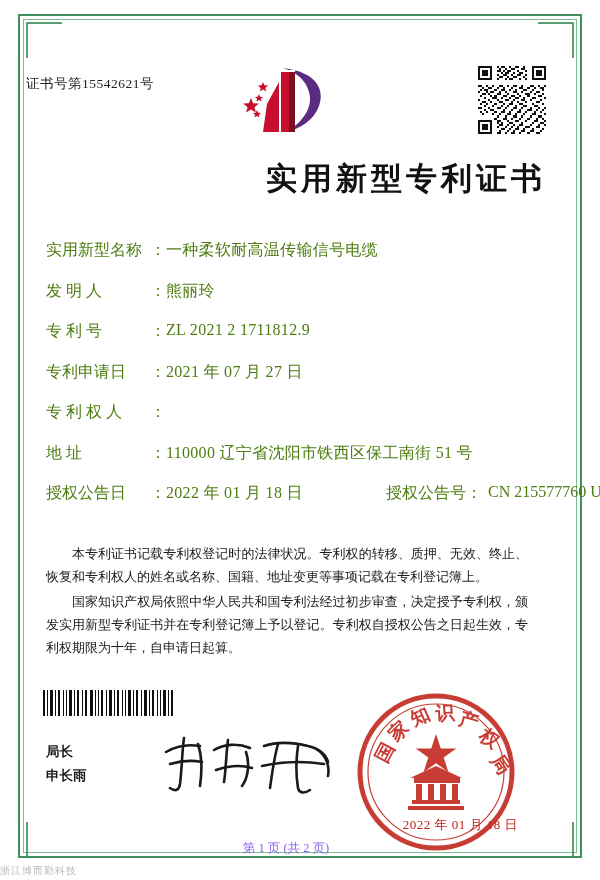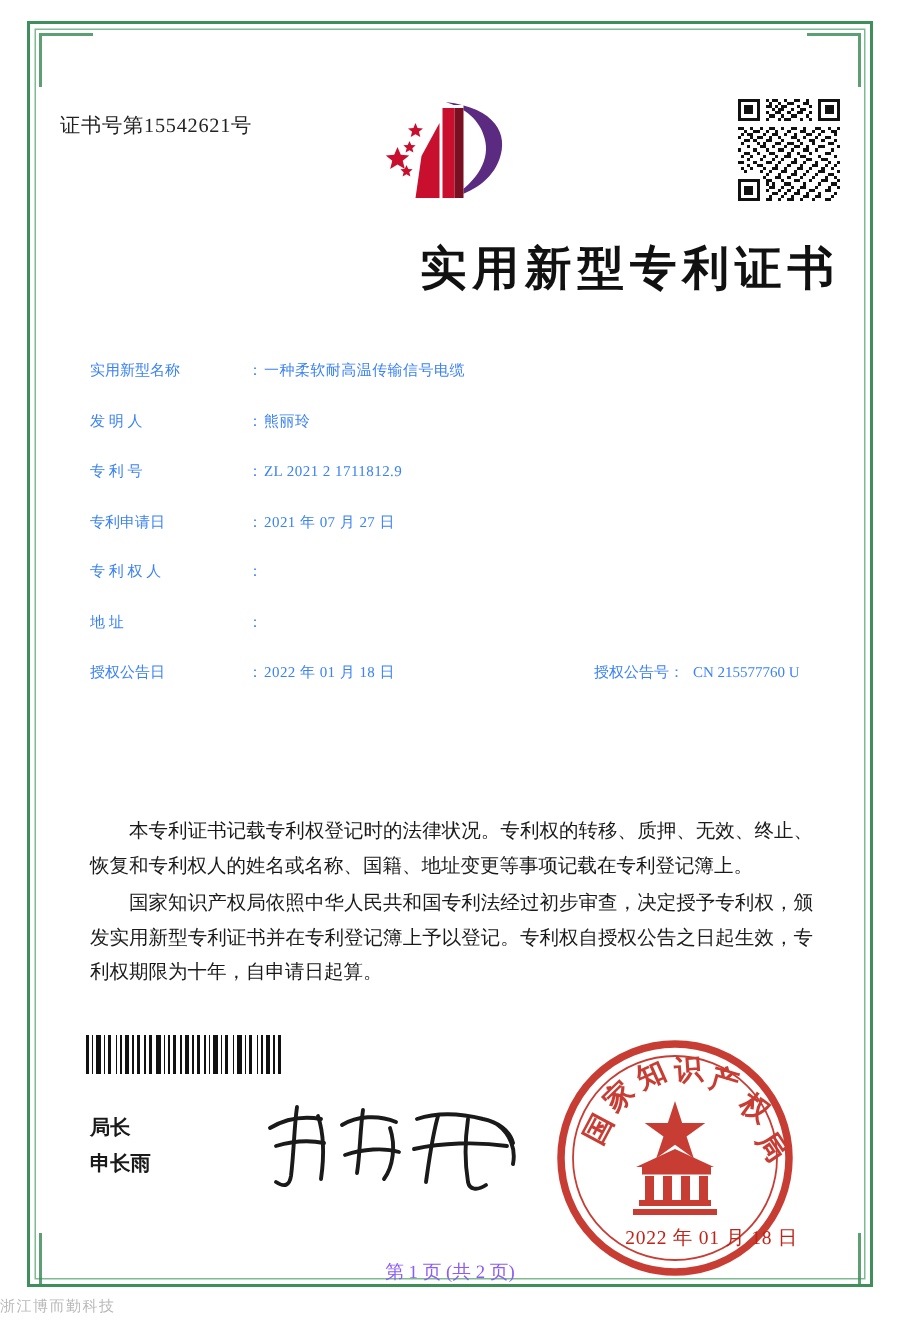--- a/index.html
+++ b/index.html
@@ -44,21 +44,21 @@
     opacity: .85;
   }
   .corner.tl { left: 26px;  top: 22px;  border-right: none; border-bottom: none; }
   .corner.tr { right: 26px; top: 22px;  border-left: none;  border-bottom: none; }
   .corner.bl { left: 26px;  bottom: 22px; border-right: none; border-top: none; }
   .corner.br { right: 26px; bottom: 22px; border-left: none;  border-top: none; }
 
   
   .content {
     position: absolute;
-    left: 40px;
+    left: 26px;
     top: 40px;
     width: 520px;
     height: 790px;
   }
   .cert-no {
     position: absolute;
     left: 0;
     top: 35px;
     font-size: 13.5px;
     color: #222;
@@ -97,24 +97,24 @@
   }
 
   .fields {
     position: absolute;
     left: 20px;
     top: 200px;
     width: 480px;
   }
   .field-row {
     display: flex;
-    align-items: center;
+    align-items: flex-start;
     margin-bottom: 19.5px;
-    font-size: 10px;
-    color: #3b82f6;
+    font-size: 16px;
+    color: #4d7c0f;
   }
   .field-label {
     width: 104px;
     flex: 0 0 104px;
     letter-spacing: 0px;
     white-space: nowrap;
   }
   .field-label.spread {
     display: flex;
     justify-content: space-between;
@@ -510,20 +510,21 @@
       </div>
 
       <div class="field-row">
         <span class="field-label spread">专 利 权 人</span>
         <span class="field-colon">：</span>
       </div>
 
       <div class="field-row">
         <span class="field-label spread">地 址</span>
         <span class="field-colon">：</span>
+        <span class="field-value">110000 辽宁省沈阳市铁西区保工南街 51 号</span>
       </div>
 
       <div class="field-row dual">
         <span class="field-label">授权公告日</span>
         <span class="field-colon">：</span>
         <span class="field-value">2022 年 01 月 18 日</span>
         <span class="second-label">授权公告号：</span>
         <span class="second-value">CN 215577760 U</span>
       </div>
 

